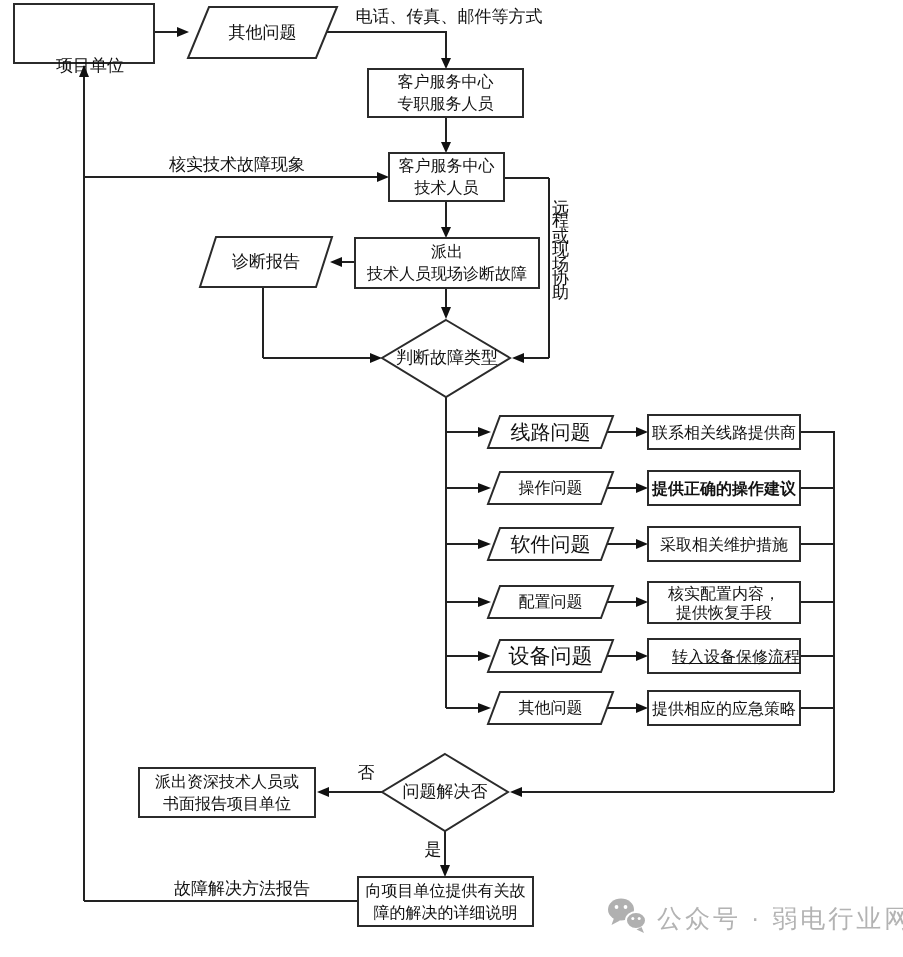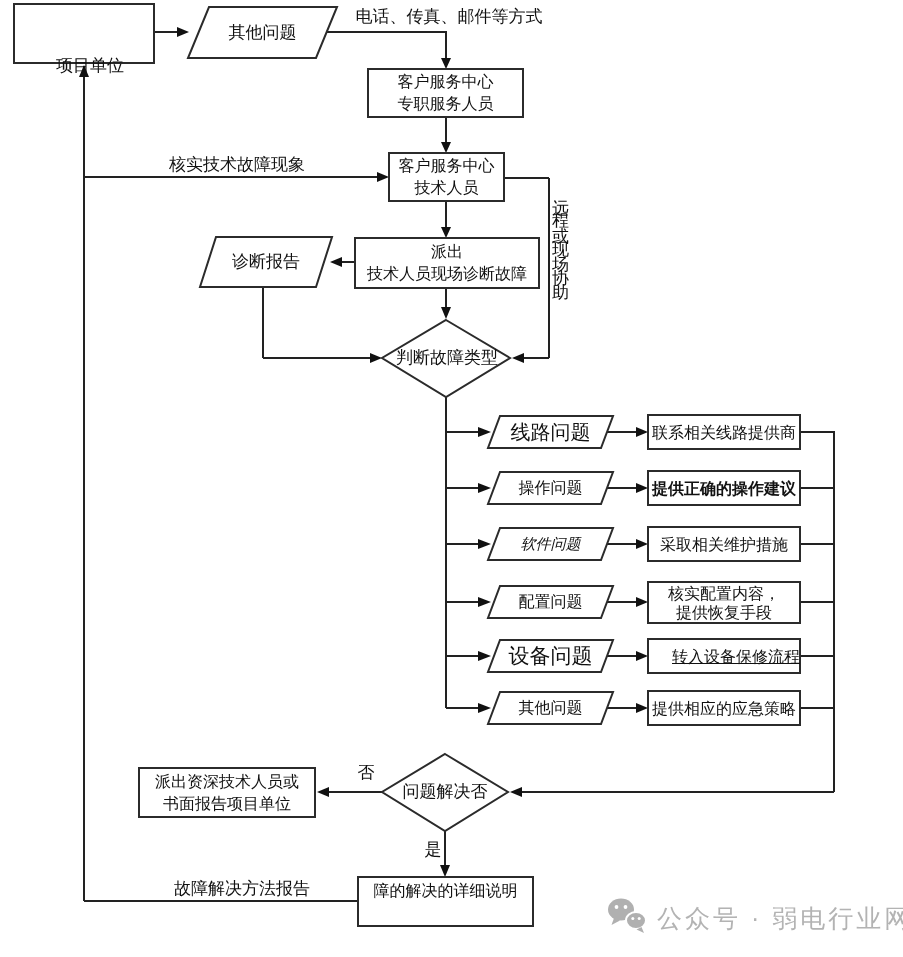--- a/index.html
+++ b/index.html
@@ -171,21 +171,21 @@
   <div class="t" style="left:488px;top:422px;width:125px;font-size:20px;">线路问题</div>
   <div class="rectText" style="left:648px;top:415px;width:152px;height:34px;">
     <div>联系相关线路提供商</div>
   </div>
 
   <div class="t" style="left:488px;top:478px;width:125px;font-size:16px;">操作问题</div>
   <div class="rectText" style="left:648px;top:471px;width:152px;height:34px;font-weight:bold;">
     <div>提供正确的操作建议</div>
   </div>
 
-  <div class="t" style="left:488px;top:534px;width:125px;font-size:15px;font-style:italic;">软件问题</div>
+  <div class="t" style="left:488px;top:534px;width:125px;font-size:20px;">软件问题</div>
   <div class="rectText" style="left:648px;top:527px;width:152px;height:34px;">
     <div>采取相关维护措施</div>
   </div>
 
   <div class="t" style="left:488px;top:592px;width:125px;font-size:16px;text-align:center;">配置问题</div>
   <div class="rectText" style="left:648px;top:582px;width:152px;height:41px;">
     <div>核实配置内容，</div>
     <div>提供恢复手段</div>
   </div>
 
@@ -202,20 +202,21 @@
   <div class="t" style="left:381px;top:782px;width:128px;">问题解决否</div>
   <div class="t" style="left:356px;top:763px;width:20px;">否</div>
   <div class="t" style="left:423px;top:840px;width:20px;">是</div>
 
   <div class="t t2" style="left:139px;top:771px;width:176px;">
     <div>派出资深技术人员或</div>
     <div>书面报告项目单位</div>
   </div>
 
   <div class="t t2" style="left:358px;top:880px;width:175px;">
+    <div>向项目单位提供有关故</div>
     <div>障的解决的详细说明</div>
   </div>
 
   <div class="t" style="left:167px;top:879px;width:150px;">故障解决方法报告</div>
 
   <div class="wm">
     <span>
       <svg width="42" height="40" viewBox="0 0 42 40">
         <g fill="#b0b0b0">
           <ellipse cx="15" cy="13.5" rx="13" ry="11"></ellipse>

